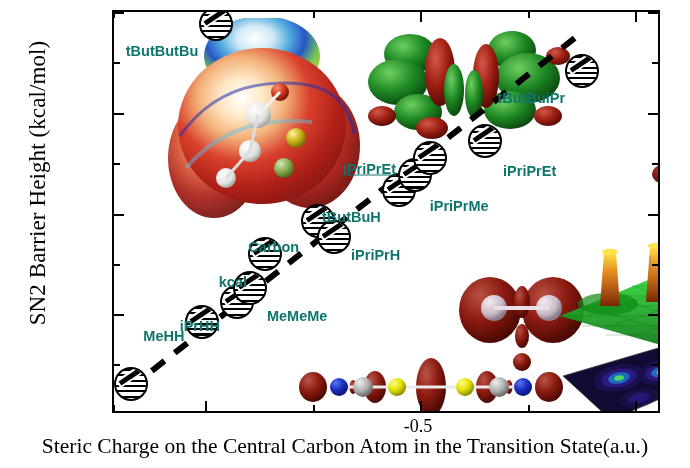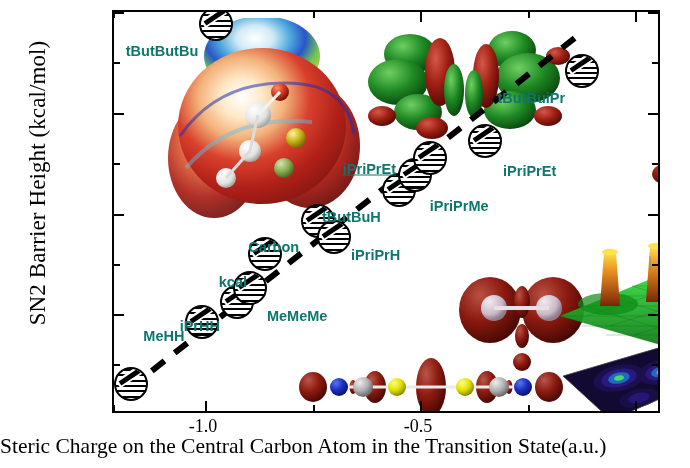--- a/index.html
+++ b/index.html
@@ -5,21 +5,21 @@
   html,body{margin:0;padding:0;background:#ffffff;}
   body{width:690px;height:468px;overflow:hidden;
        font-family:"Liberation Serif", serif;color:#000;}
   #root{position:relative;width:690px;height:468px;background:#fff;}
 
   
   #ylabel{position:absolute;left:-162px;top:170px;width:400px;
           transform:rotate(-90deg);transform-origin:center center;
           text-align:center;font-size:23px;letter-spacing:.1px;
           white-space:nowrap;}
-  #xlabel{position:absolute;left:0;top:434px;width:690px;text-align:left;
+  #xlabel{position:absolute;left:0;top:434px;width:690px;text-align:center;
           font-size:21.5px;white-space:nowrap;}
 
   
   #plot{position:absolute;left:112px;top:10px;width:548px;height:403px;
         border:2px solid #000;box-sizing:border-box;background:#fff;
         overflow:hidden;}
 
   
   .ytick{position:absolute;left:-1px;width:11px;height:2px;background:#000;}
   .ytick.minor{width:7px;}
@@ -78,21 +78,20 @@
   
   #contour{left:443px;top:330px;width:160px;height:82px;}
 </style>
 </head>
 <body>
 
 <div id="root">
 
   <div id="ylabel">SN2 Barrier Height (kcal/mol)</div>
 
-  <div class="xtlab" style="left:163px;">-1.0</div>
   <div class="xtlab" style="left:378px;">-0.5</div>
 
   <div id="xlabel">Steric Charge on the Central Carbon Atom in the Transition State(a.u.)</div>
 
   <div id="plot">
 
     <svg id="esp" class="inset" viewBox="0 0 200 215">
       <defs>
         <radialGradient id="espA" cx="38%" cy="32%" r="78%">
           <stop offset="0%" stop-color="#ffffff"></stop>

